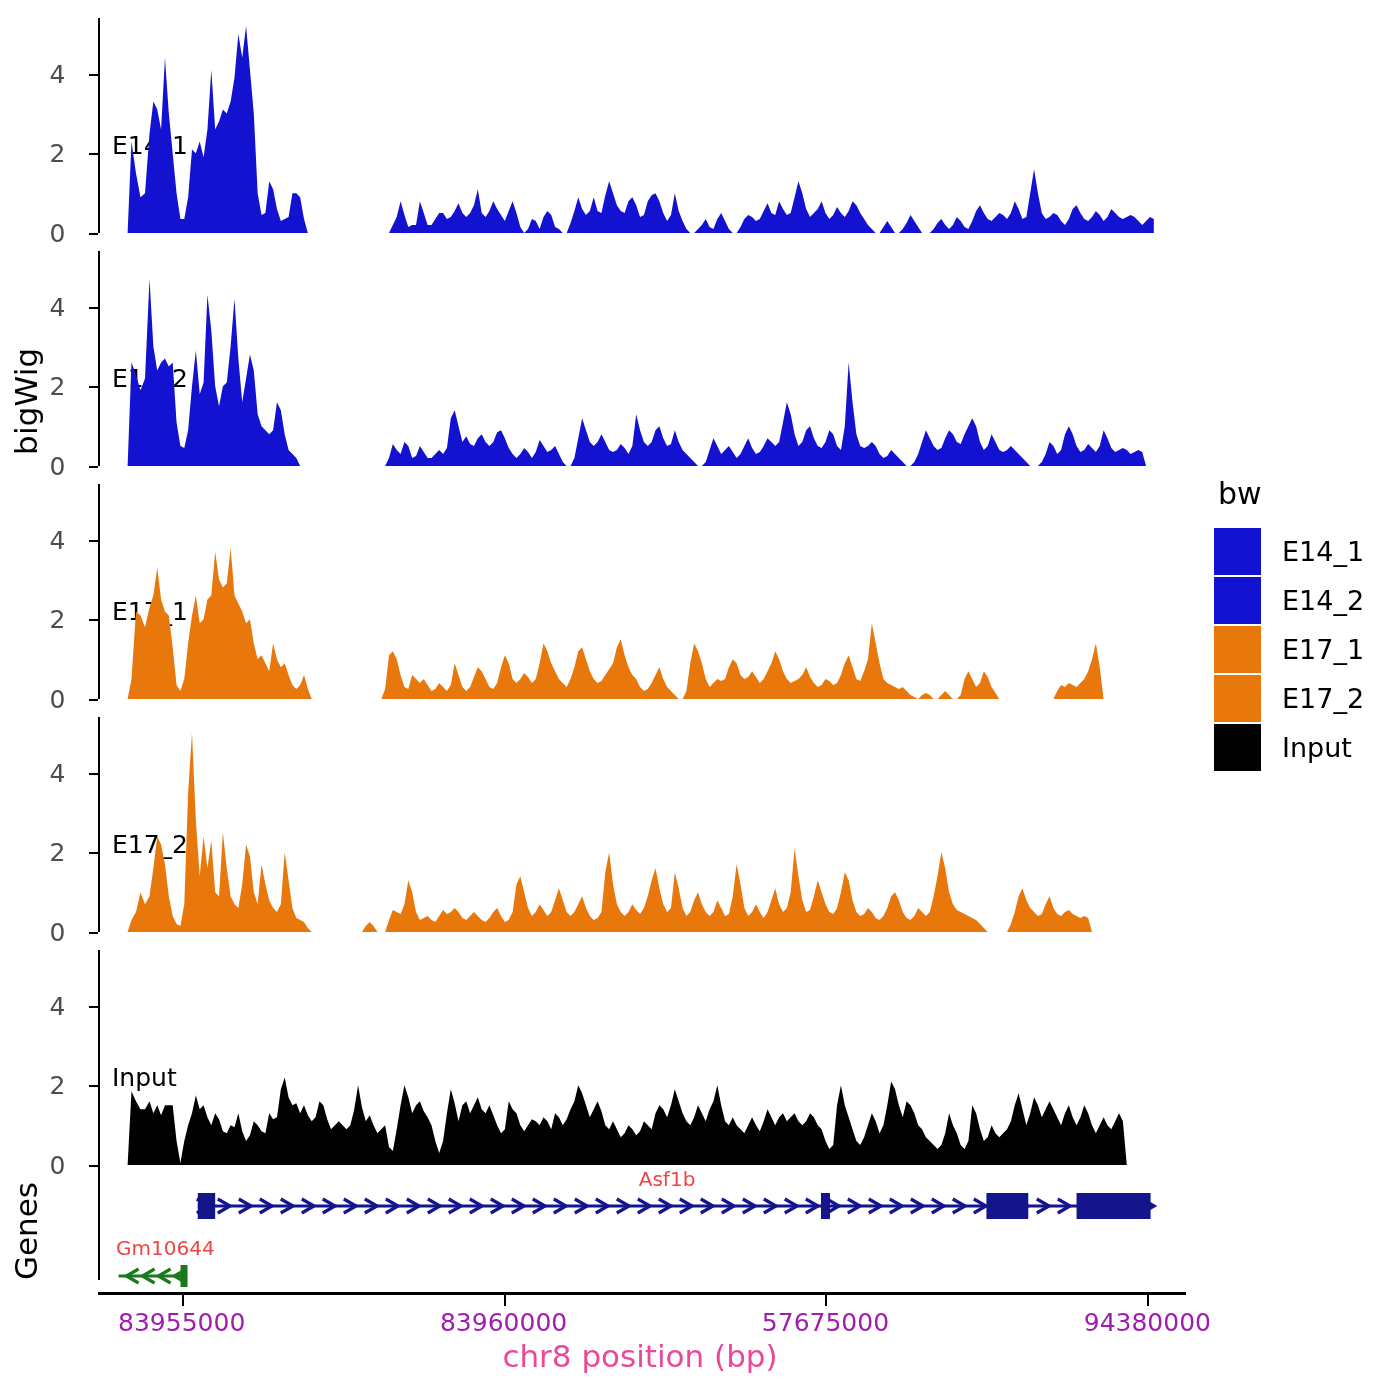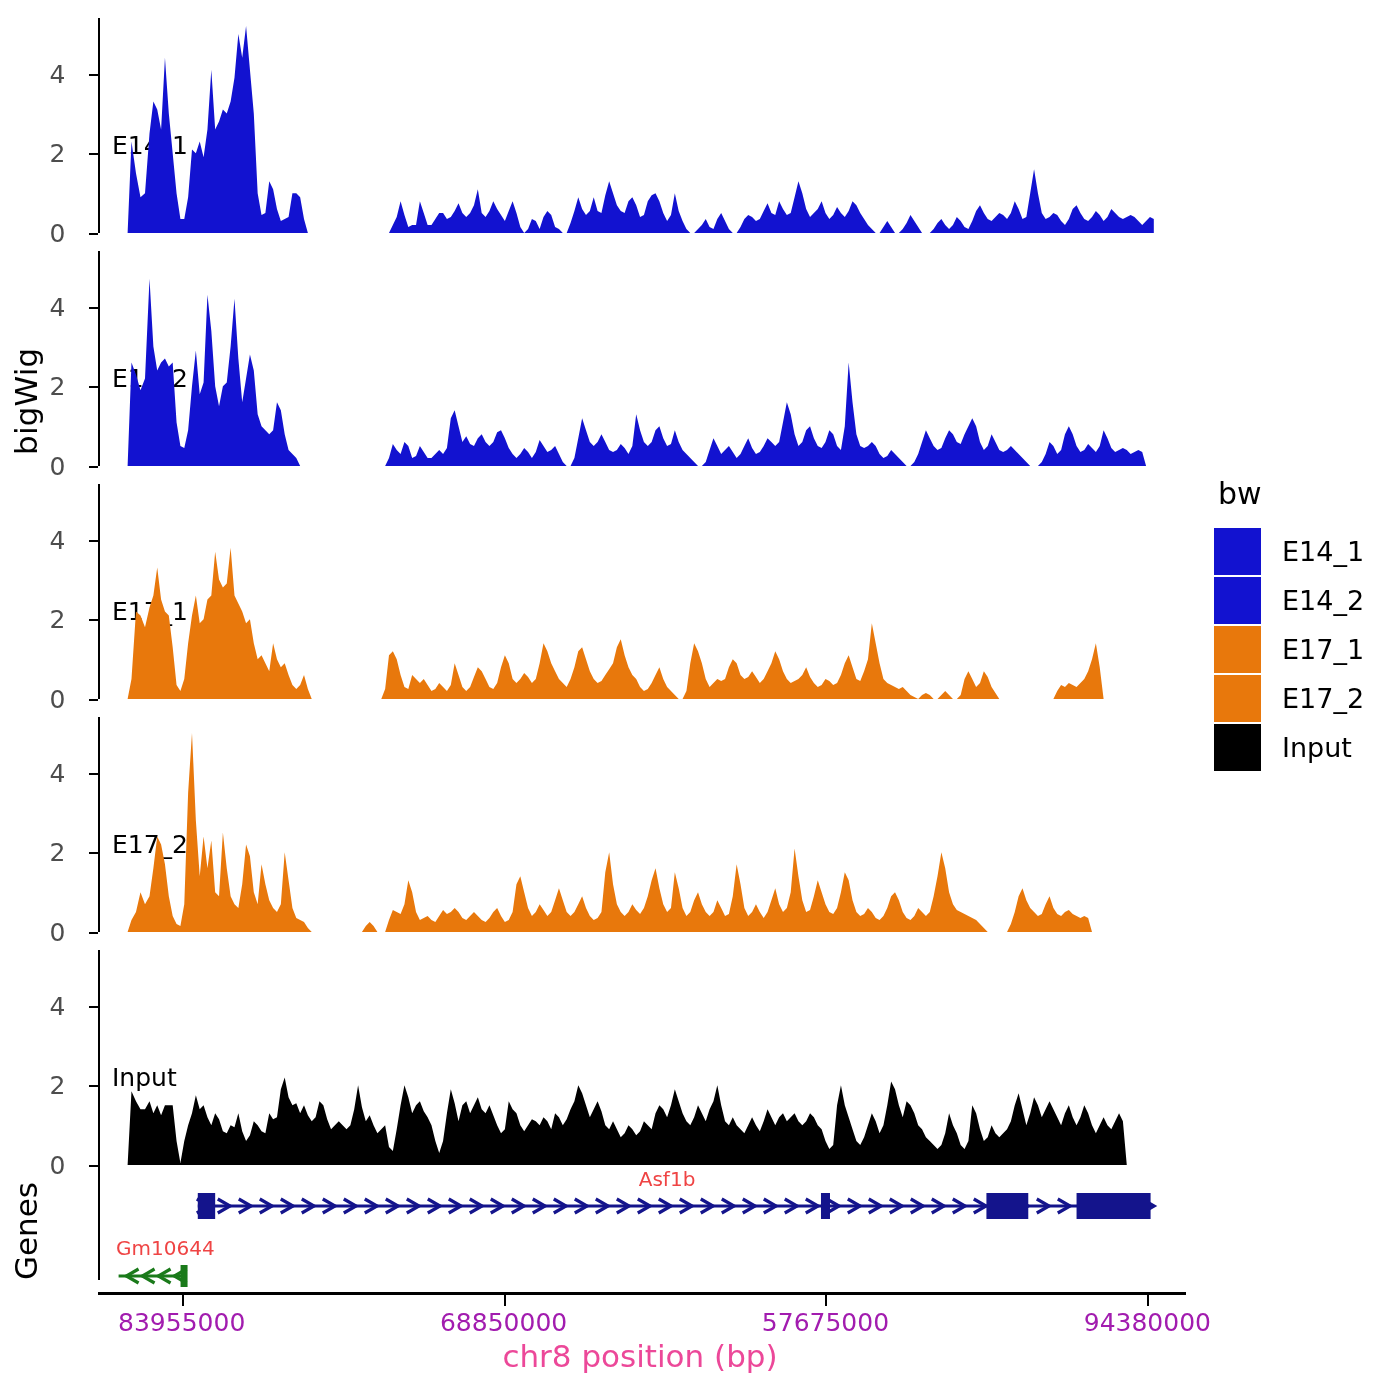--- a/index.html
+++ b/index.html
@@ -208,21 +208,21 @@
       </svg>
     <div class="genelabel" id="lab-asf1b" style="left: 540.781px; top: 7px;">Asf1b</div>
     <div class="genelabel" id="lab-gm" style="left: 18px; top: 76px;">Gm10644</div>
   </div>
 
   <div id="xaxis-line"></div>
   <div id="xticks">
       <div class="xtick" style="left: 181.692px;"></div>
       <div class="xticklab" style="left: 181.692px;">83955000</div>
       <div class="xtick" style="left: 503.586px;"></div>
-      <div class="xticklab" style="left: 503.586px;">68850000</div>
+      <div class="xticklab" style="left: 503.586px;">83960000</div>
       <div class="xtick" style="left: 825.479px;"></div>
       <div class="xticklab" style="left: 825.479px;">57675000</div>
       <div class="xtick" style="left: 1147.37px;"></div>
       <div class="xticklab" style="left: 1147.37px;">94380000</div>
     </div>
 
   <div id="legend">
     <div id="legend-title">bw</div>
     <div id="legend-items">
         <div class="legend-row">

